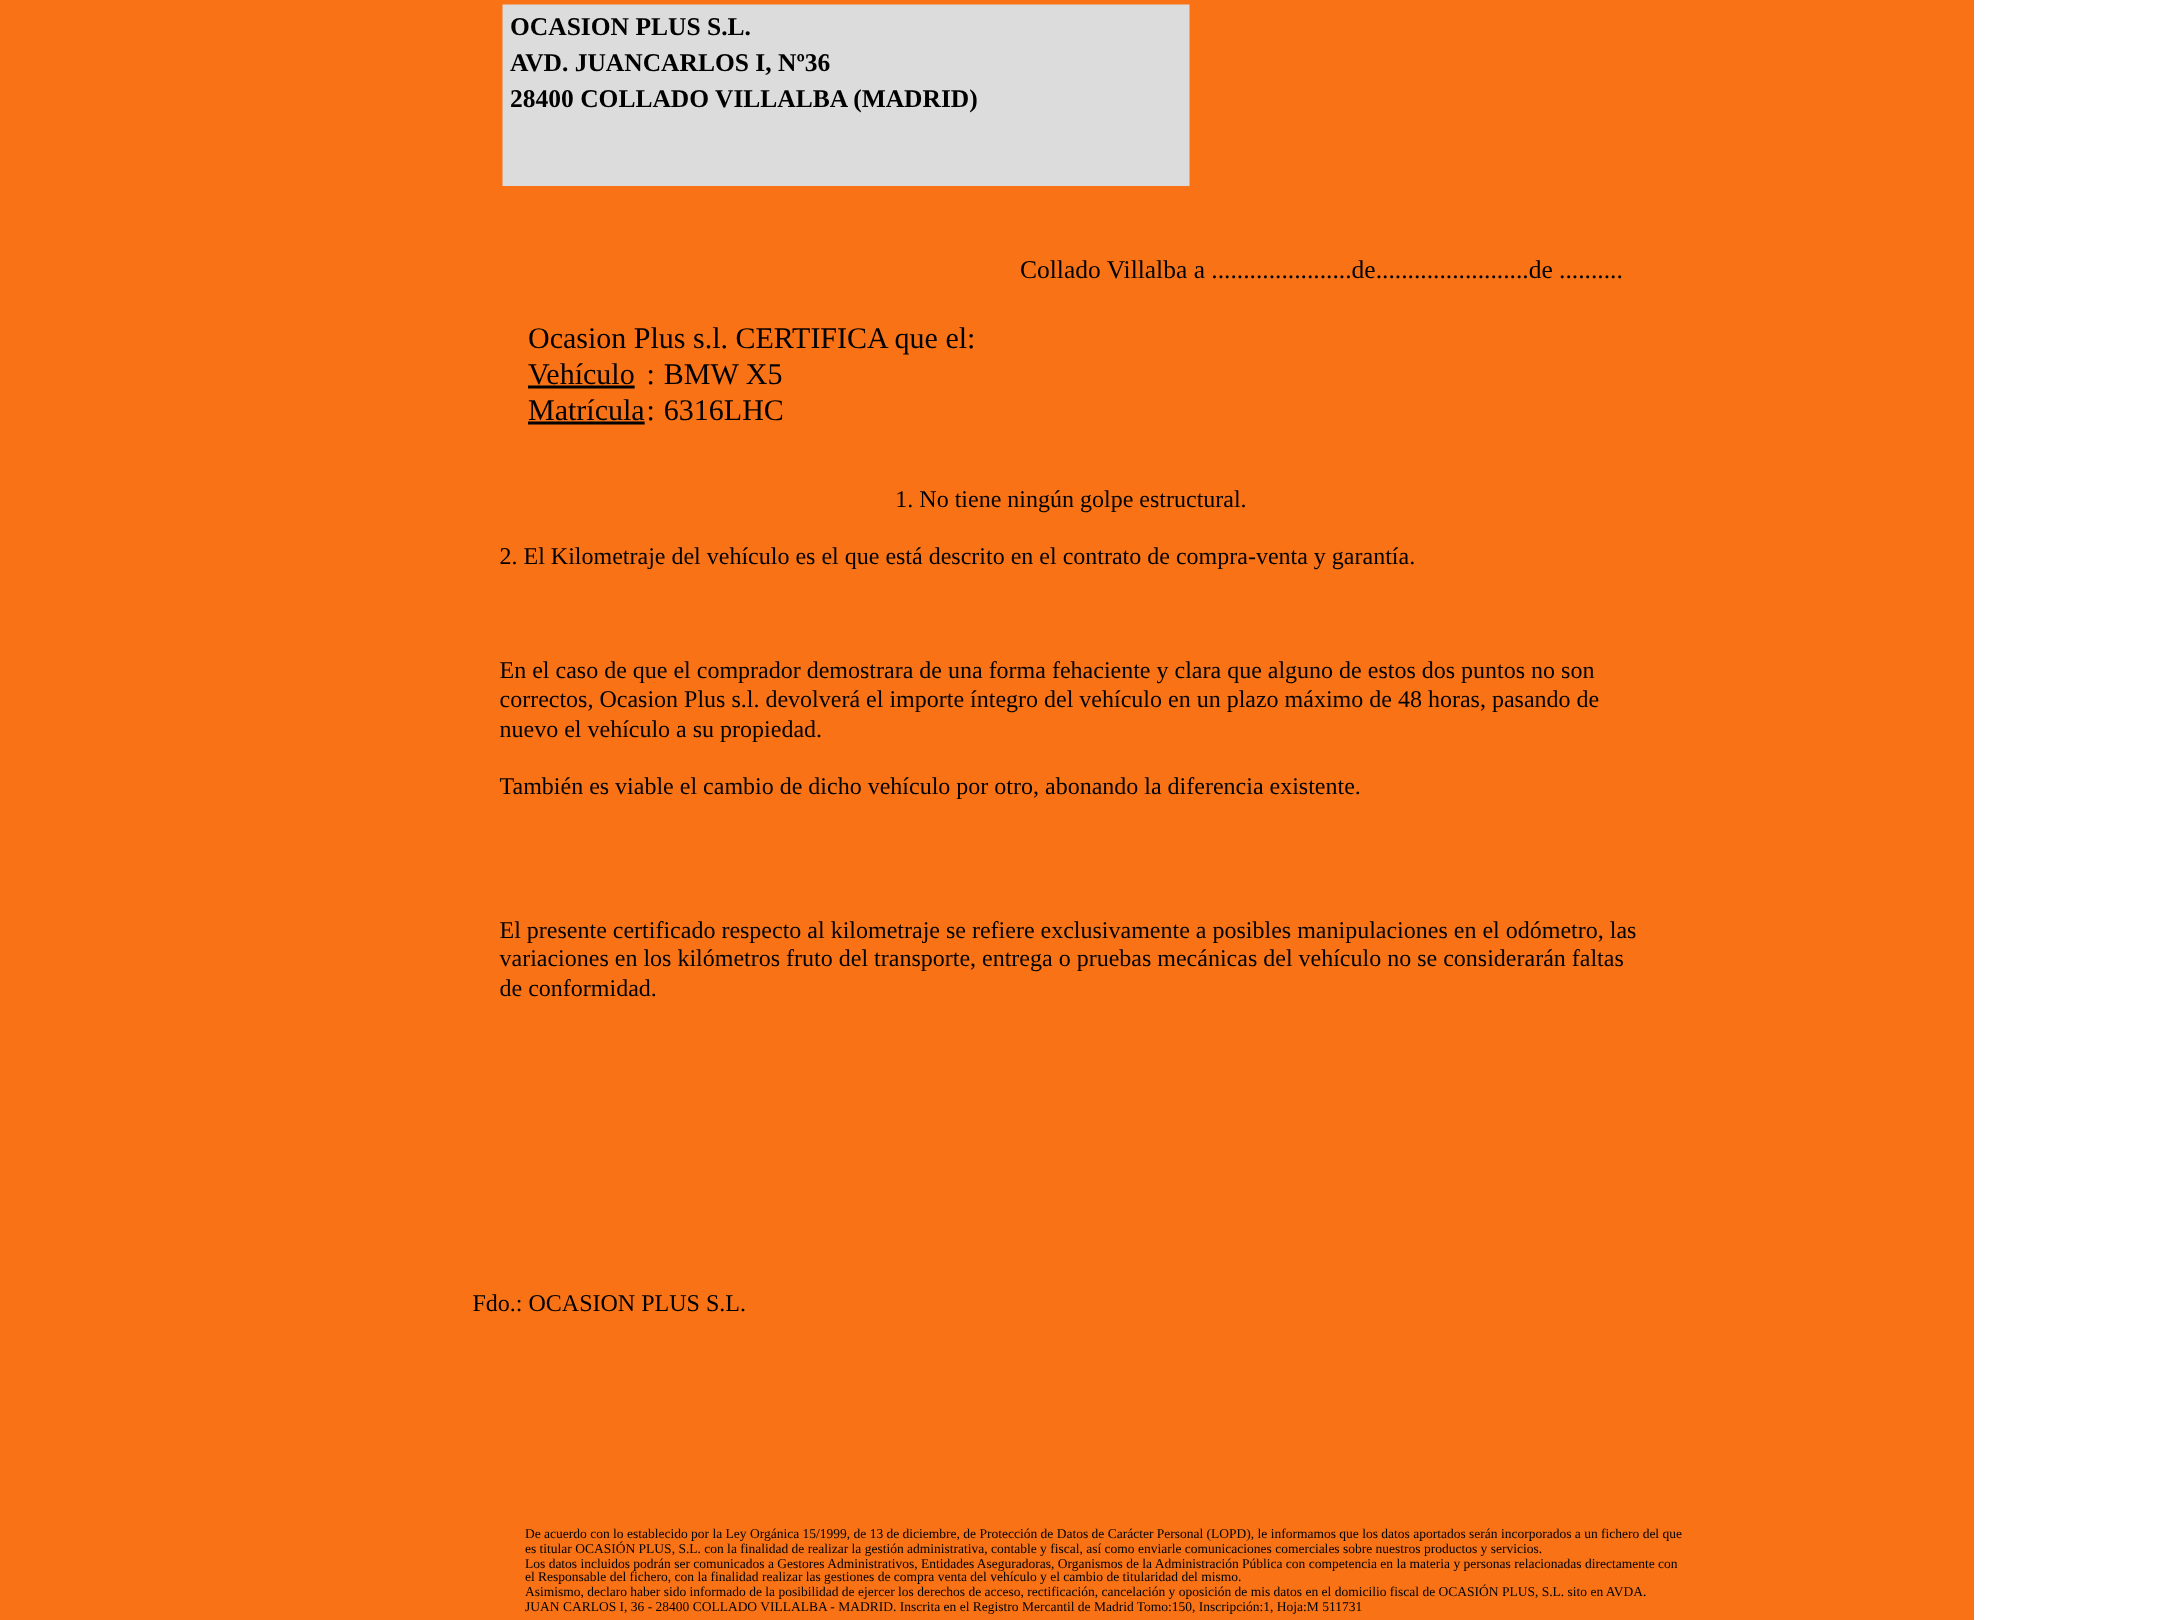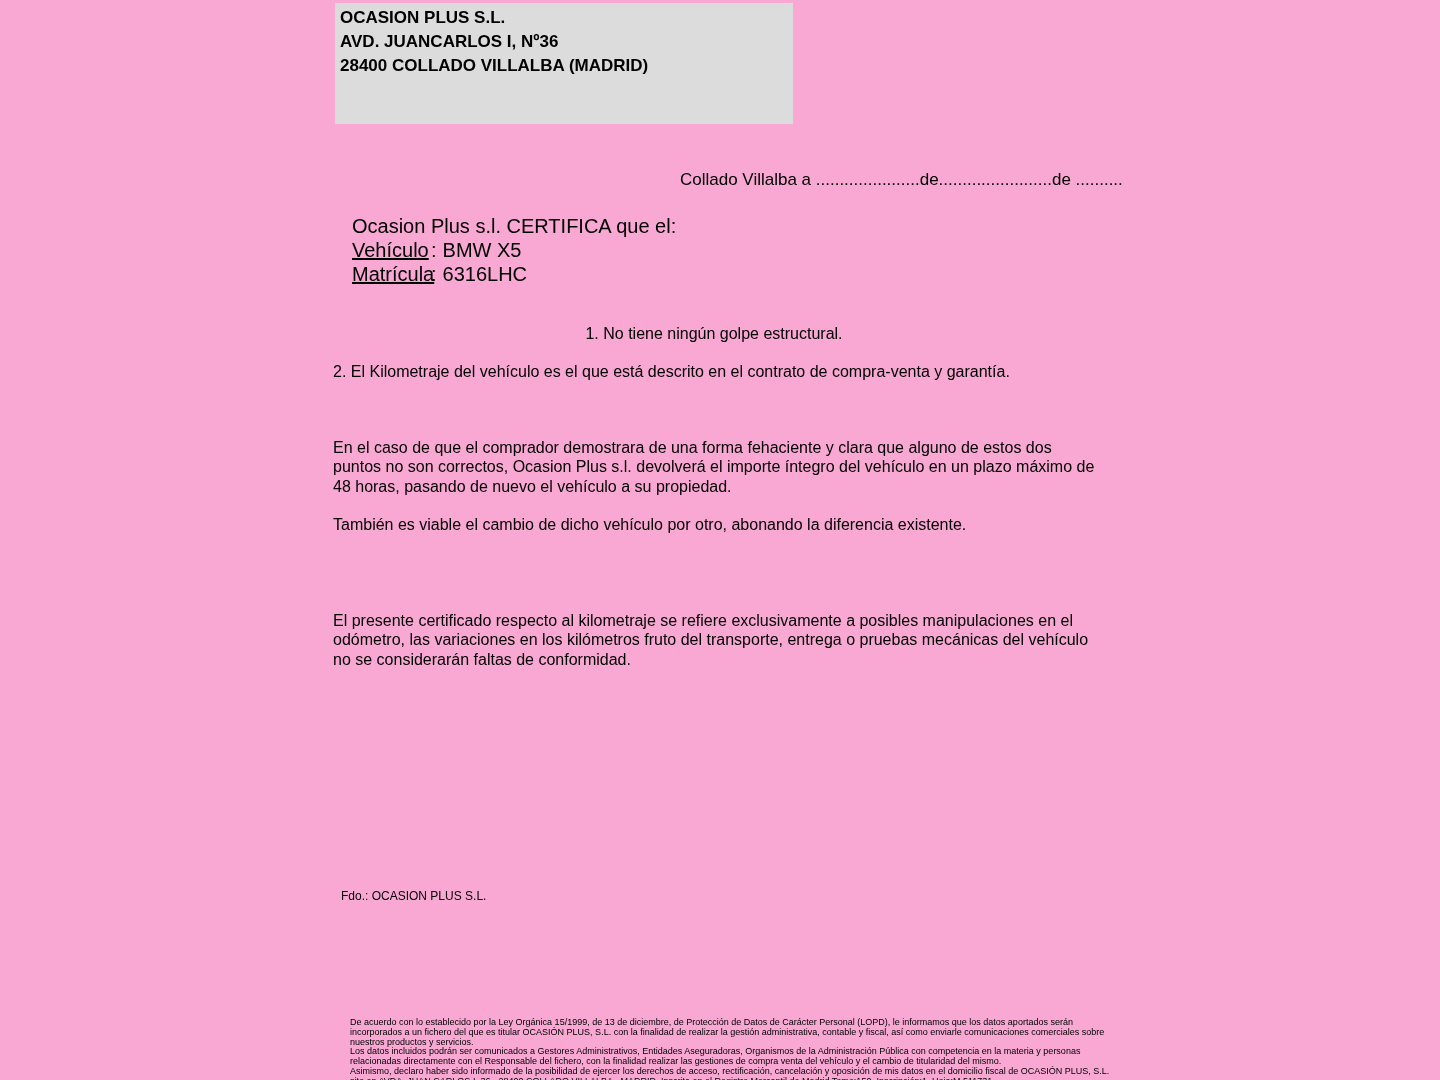--- a/index.html
+++ b/index.html
@@ -1,21 +1,21 @@
 <!DOCTYPE html>
 <html><head>
 <meta charset="utf-8">
 <style>
   html, body { margin: 0; padding: 0; background: #ffffff; }
   .page {
     position: relative;
-    width: 1440px;
+    width: 1316px;
     height: 1080px;
-    background: #f9a8d4;
-    font-family: Liberation Sans, sans-serif;
+    background: #f97316;
+    font-family: Liberation Serif, serif;
     color: #000000;
     overflow: hidden;
   }
   .header-box {
     position: absolute;
     left: 335px; top: 3px;
     width: 458px; height: 121px;
     background: #dcdcdc;
     padding: 3px 0 0 5px;
     box-sizing: border-box;
@@ -53,23 +53,22 @@
     line-height: 19.4px;
   }
   .point-1 { top: 324px; text-align: center; }
   .point-2 { top: 362px; }
   .para-1 { top: 438px; }
   .para-2 { top: 515px; }
   .para-3 { top: 554px; }
   .para-4 { top: 611px; }
   .signature {
     position: absolute;
-    left: 341px; top: 861px;
-    font-size: 12px;
-    margin-top: 28px;
+    left: 315px; top: 861px;
+    font-size: 16px;
   }
   .legal-footer {
     position: absolute;
     left: 330px; top: 1018px;
     width: 772px;
     font-size: 9px;
     line-height: 9.8px;
     margin-left: 20px;
   }
   .legal-footer p { margin: 0; padding: 0; }

